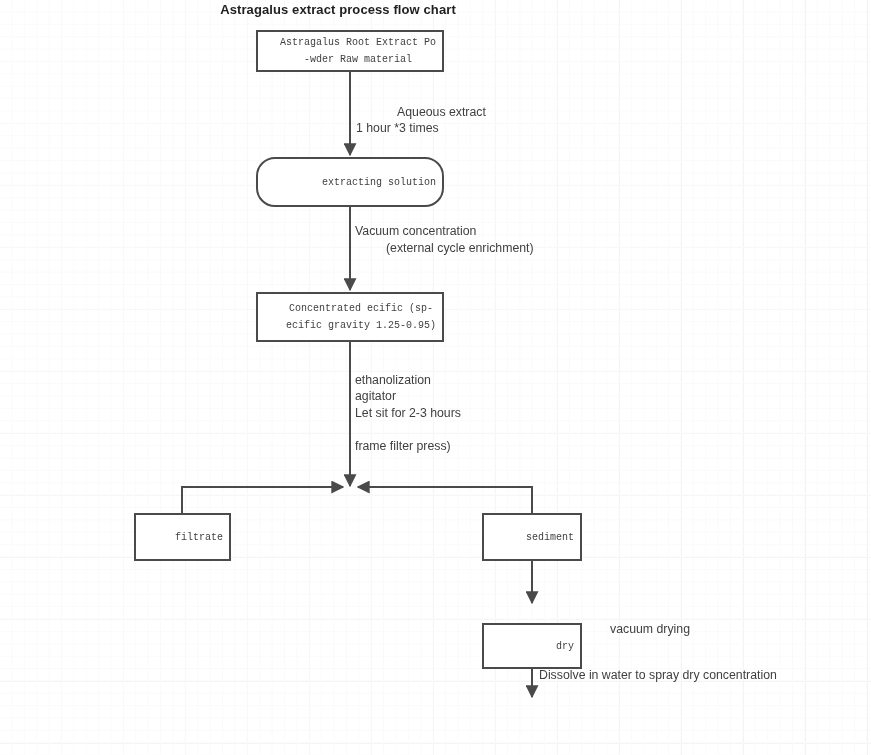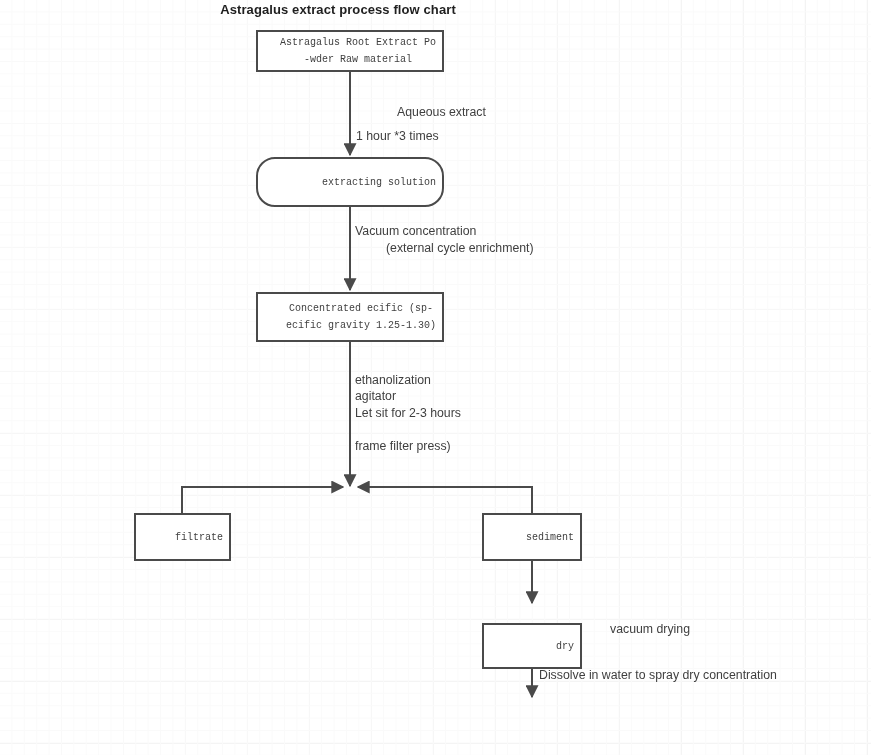--- a/index.html
+++ b/index.html
@@ -112,39 +112,39 @@
 
   <div class="node" style="left:256px; top:30px; width:188px; height:42px;">
     <span class="node-text"><span>Astragalus Root Extract Po</span><br><span>-wder Raw material</span></span>
   </div>
 
   <div class="node" style="left:256px; top:157px; width:188px; height:50px;border-radius:19px;">
     <span class="node-text">extracting solution</span>
   </div>
 
   <div class="node" style="left:256px; top:292px; width:188px; height:50px;">
-    <span class="node-text"><span>Concentrated ecific (sp-</span><br><span>ecific gravity 1.25-1.30)</span></span>
+    <span class="node-text"><span>Concentrated ecific (sp-</span><br><span>ecific gravity 1.25-0.95)</span></span>
   </div>
 
   <div class="node" style="left:134px; top:513px; width:97px; height:48px;">
     <span class="node-text">filtrate</span>
   </div>
 
   <div class="node" style="left:482px; top:513px; width:100px; height:48px;">
     <span class="node-text">sediment</span>
   </div>
 
   <div class="node" style="left:482px; top:623px; width:100px; height:46px;">
     <span class="node-text">dry</span>
   </div>
 
 
   <div class="edge-label" style="left:358px; top:104px;margin-left:39px;">Aqueous extract</div>
 
-  <div class="edge-label" style="left:356px; top:128px;">1 hour *3 times</div>
+  <div class="edge-label" style="left:356px; top:120px;">1 hour *3 times</div>
 
   <div class="edge-label" style="left:355px; top:223px;">Vacuum concentration</div>
 
   <div class="edge-label" style="left:355px; top:240px;margin-left:31px;">(external cycle enrichment)</div>
 
   <div class="edge-label" style="left:355px; top:372px;">ethanolization</div>
 
   <div class="edge-label" style="left:355px; top:388px;">agitator</div>
 
   <div class="edge-label" style="left:355px; top:405px;">Let sit for 2-3 hours</div>

